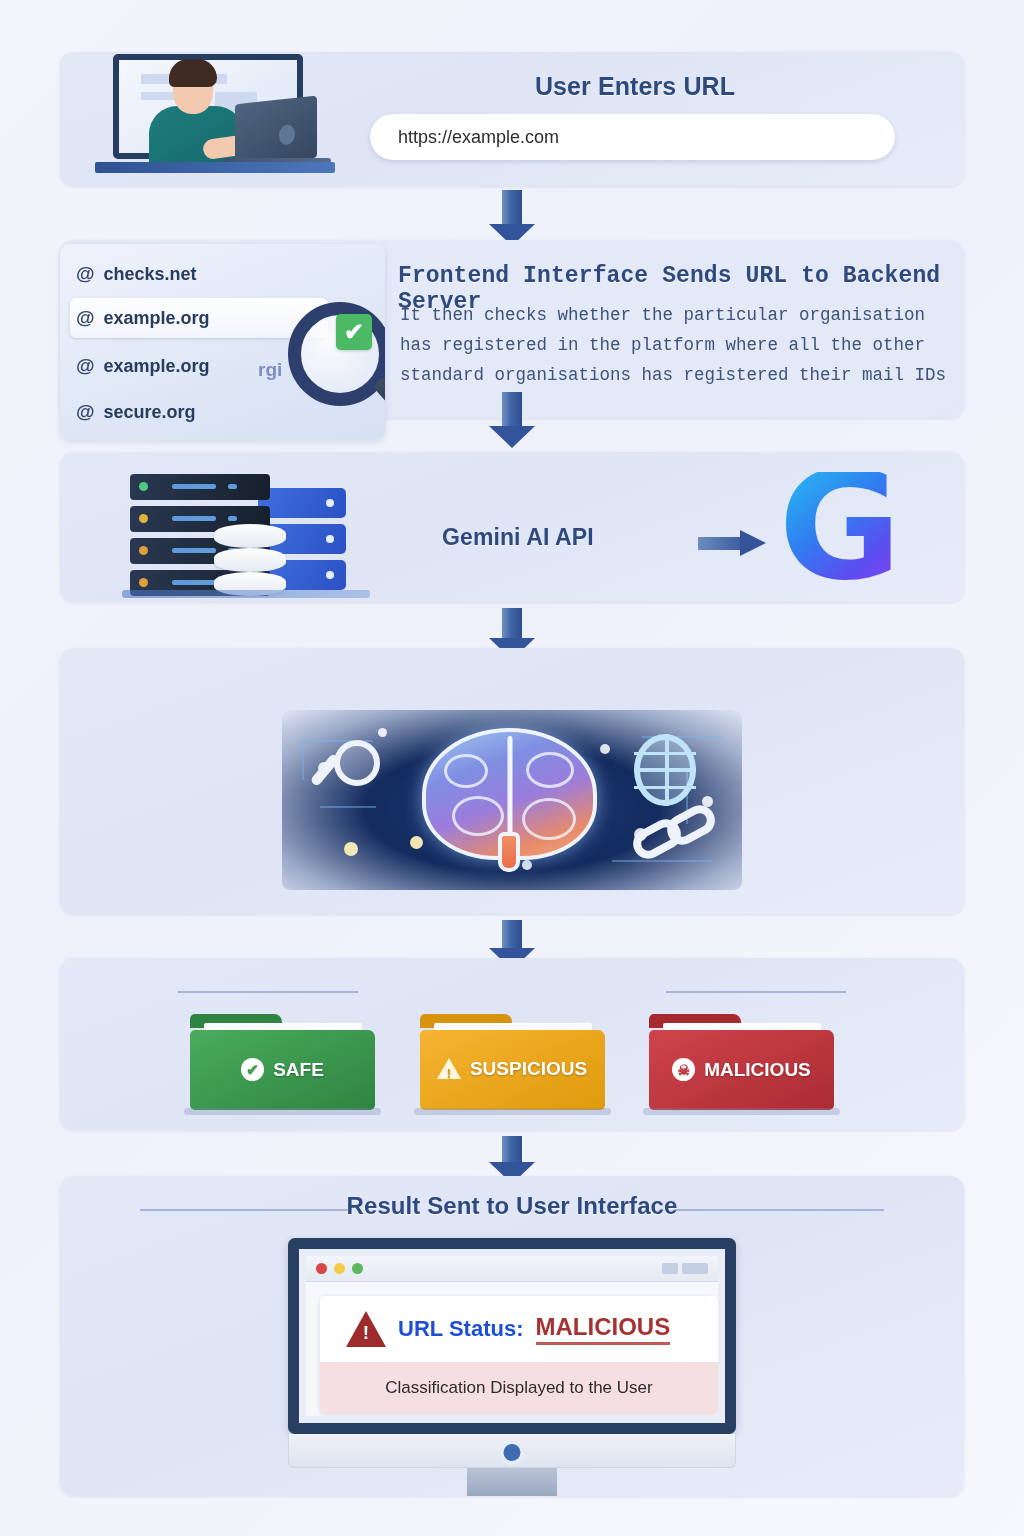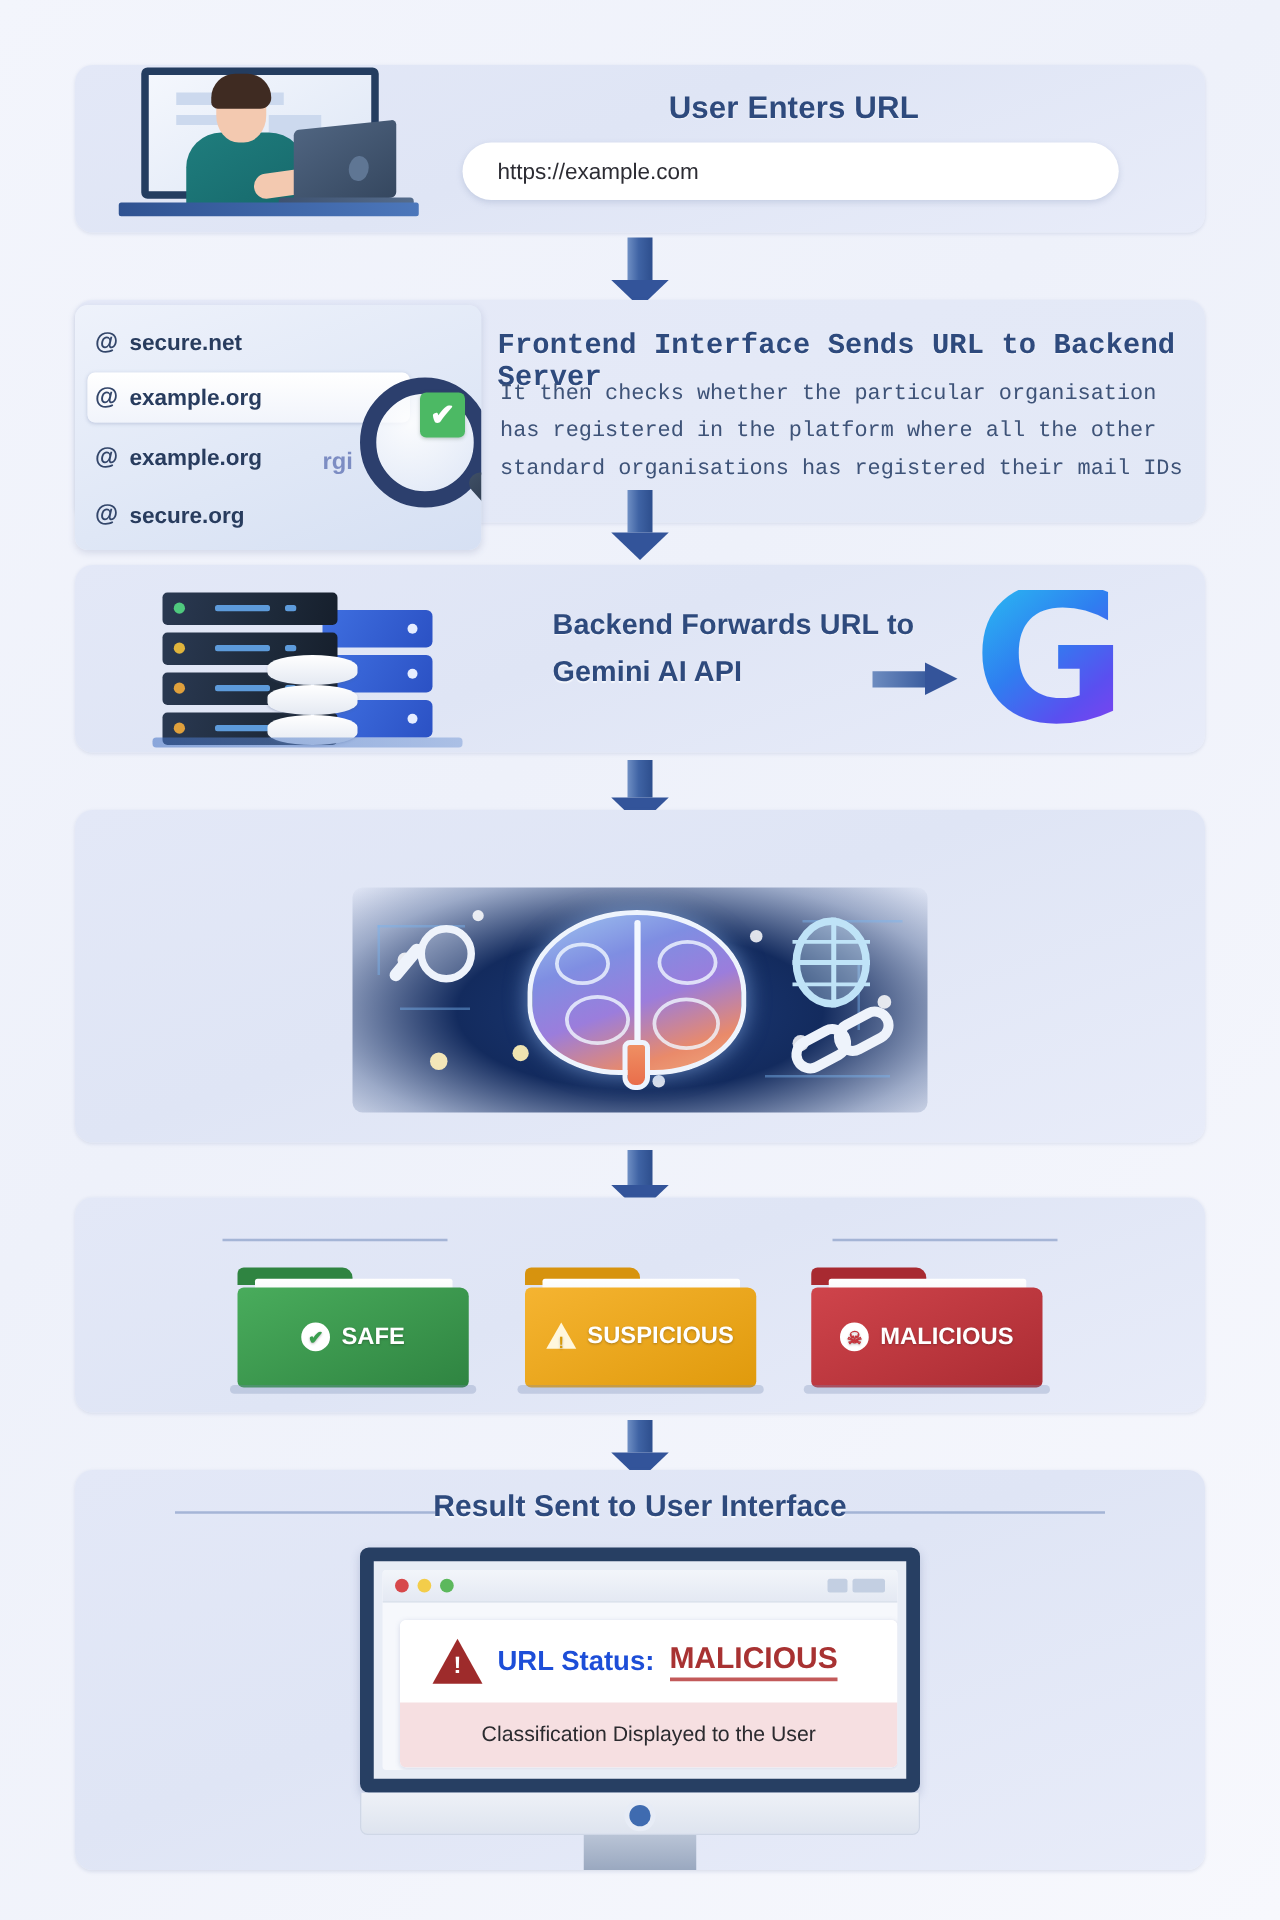--- a/index.html
+++ b/index.html
@@ -390,21 +390,21 @@
   </div>
 
   <div class="panel" id="sec2">
     <div class="heading" id="s2-title" style="position:absolute;left:338px;top:23px;">Frontend Interface Sends URL to Backend Server</div>
     <div id="s2-body" style="position:absolute;left:340px;top:60px;width:560px;">It then checks whether the particular organisation has registered in the platform where all the other standard organisations has registered their mail IDs</div>
   </div>
 
   <div class="mail-card">
     <div class="mail-row" style="top:10px;">
       <span class="at">@</span>
-      <span>secure.net</span>
+      <span>checks.net</span>
     </div>
     <div class="mail-row sel" style="top:54px;">
       <span class="at">@</span>
       <span>example.org</span>
     </div>
     <div class="mail-row" style="top:102px;">
       <span class="at">@</span>
       <span>example.org</span>
     </div>
     <div class="mail-row" style="top:148px;">
@@ -455,21 +455,20 @@
           <span class="bar"></span>
           <span class="bar2"></span>
         </div>
       <div class="db">
         <div class="db-slice" style="top:0;"></div>
         <div class="db-slice" style="top:24px;"></div>
         <div class="db-slice" style="top:48px;"></div>
       </div>
       <div class="serv-shadow"></div>
     </div>
-    <div class="heading" id="s3-l1">Backend Forwards URL to</div>
     <div class="heading" id="s3-l2">Gemini AI API</div>
     <div class="s3-arrow">
         <div class="sh"></div>
         <div class="hd"></div>
       </div>
     <div class="gemini-g">G</div>
   </div>
 
   <div class="arrow" style="top:608px;height:50px;">
     <div class="shaft"></div>

